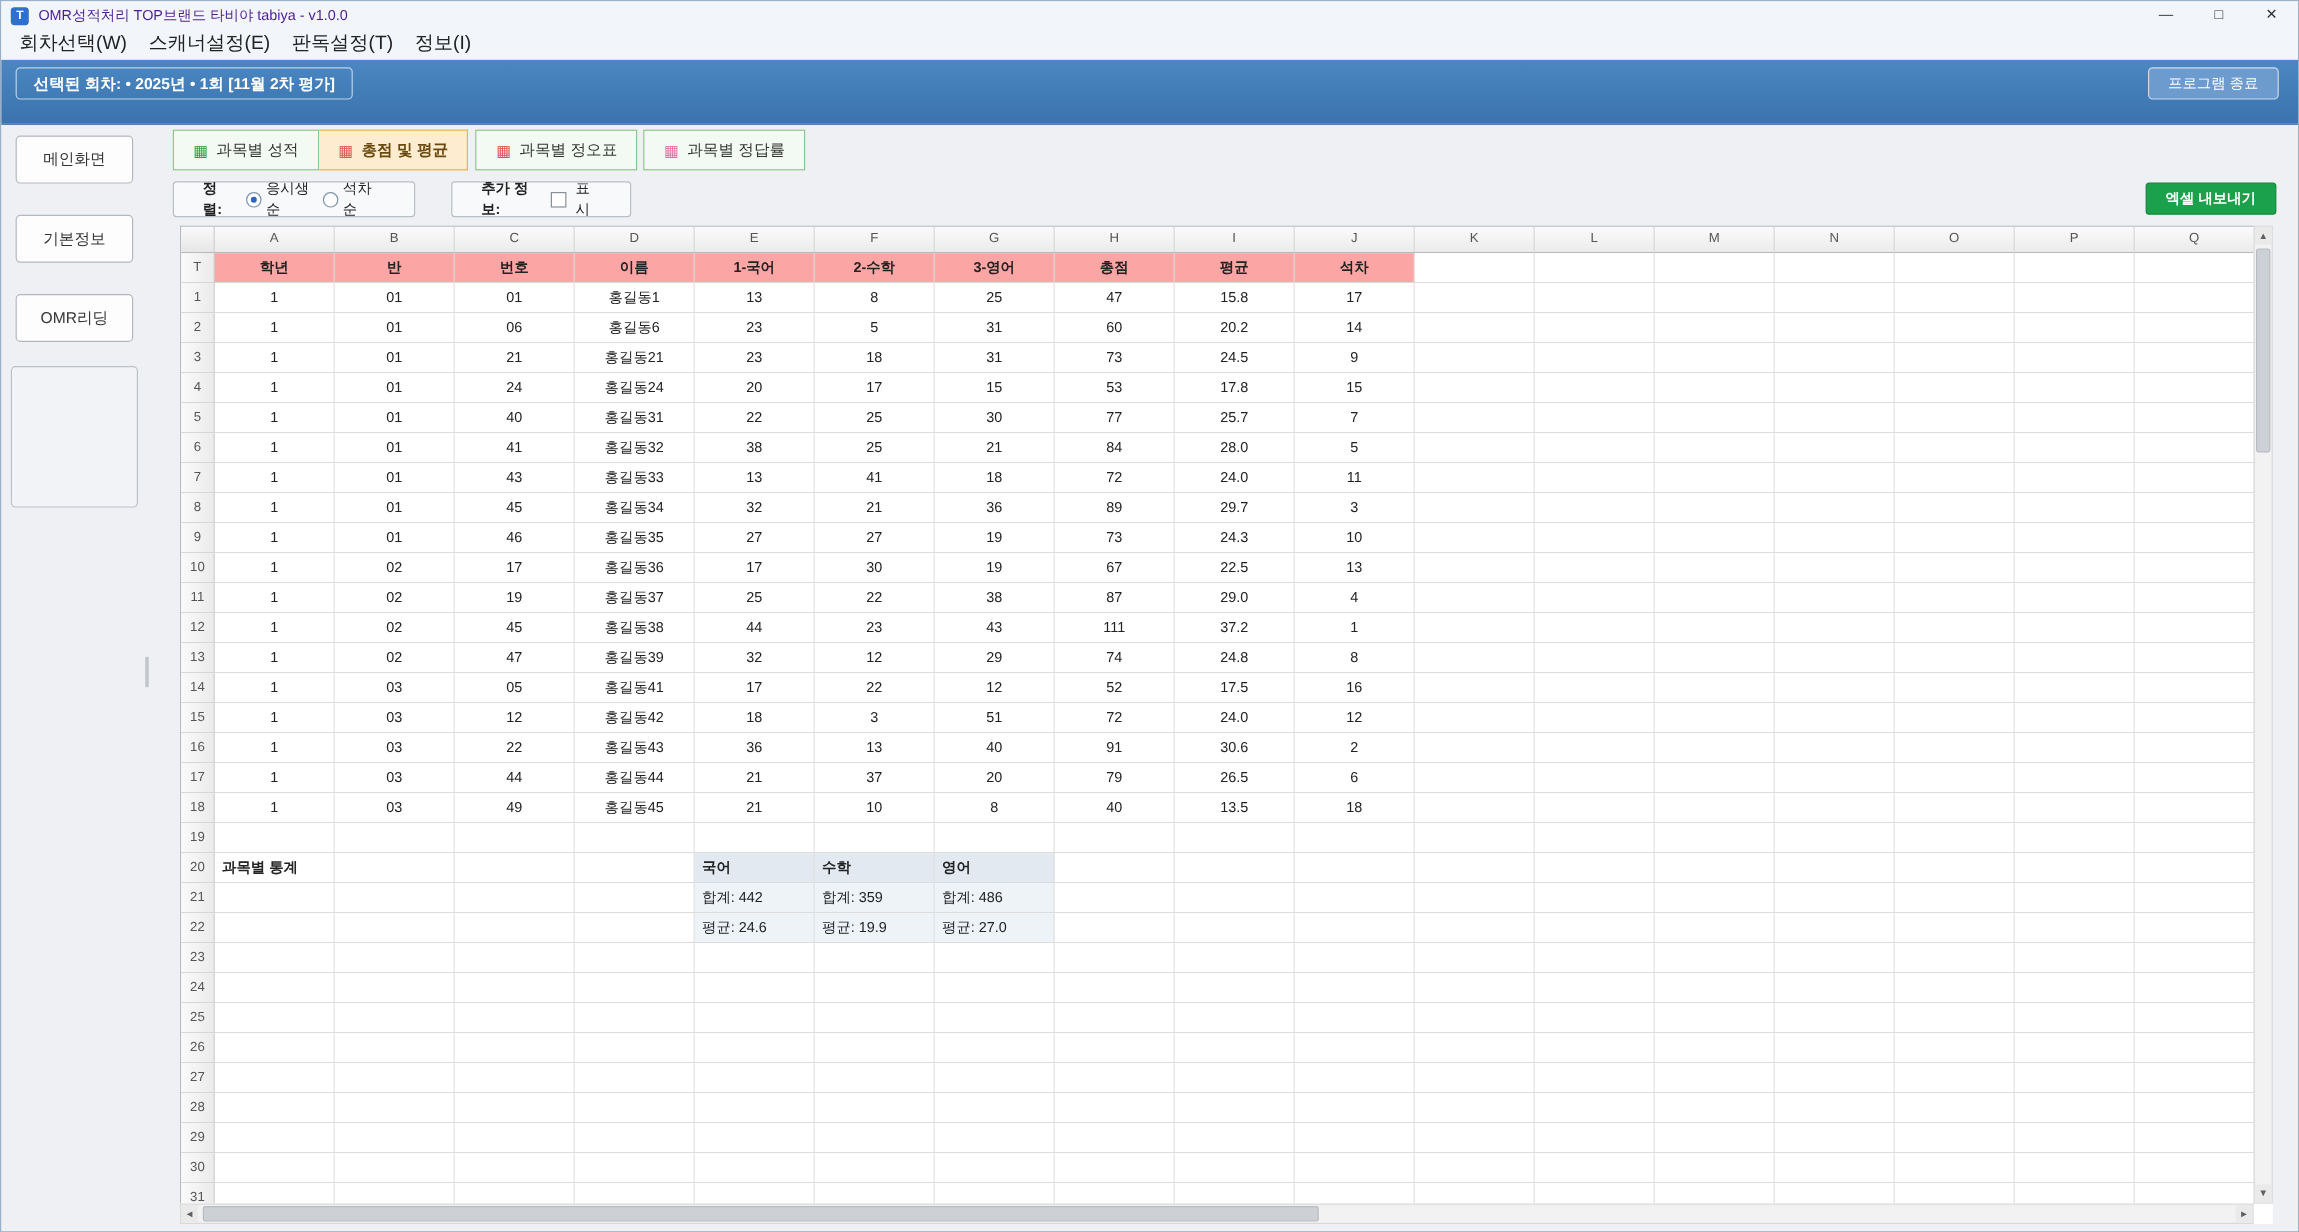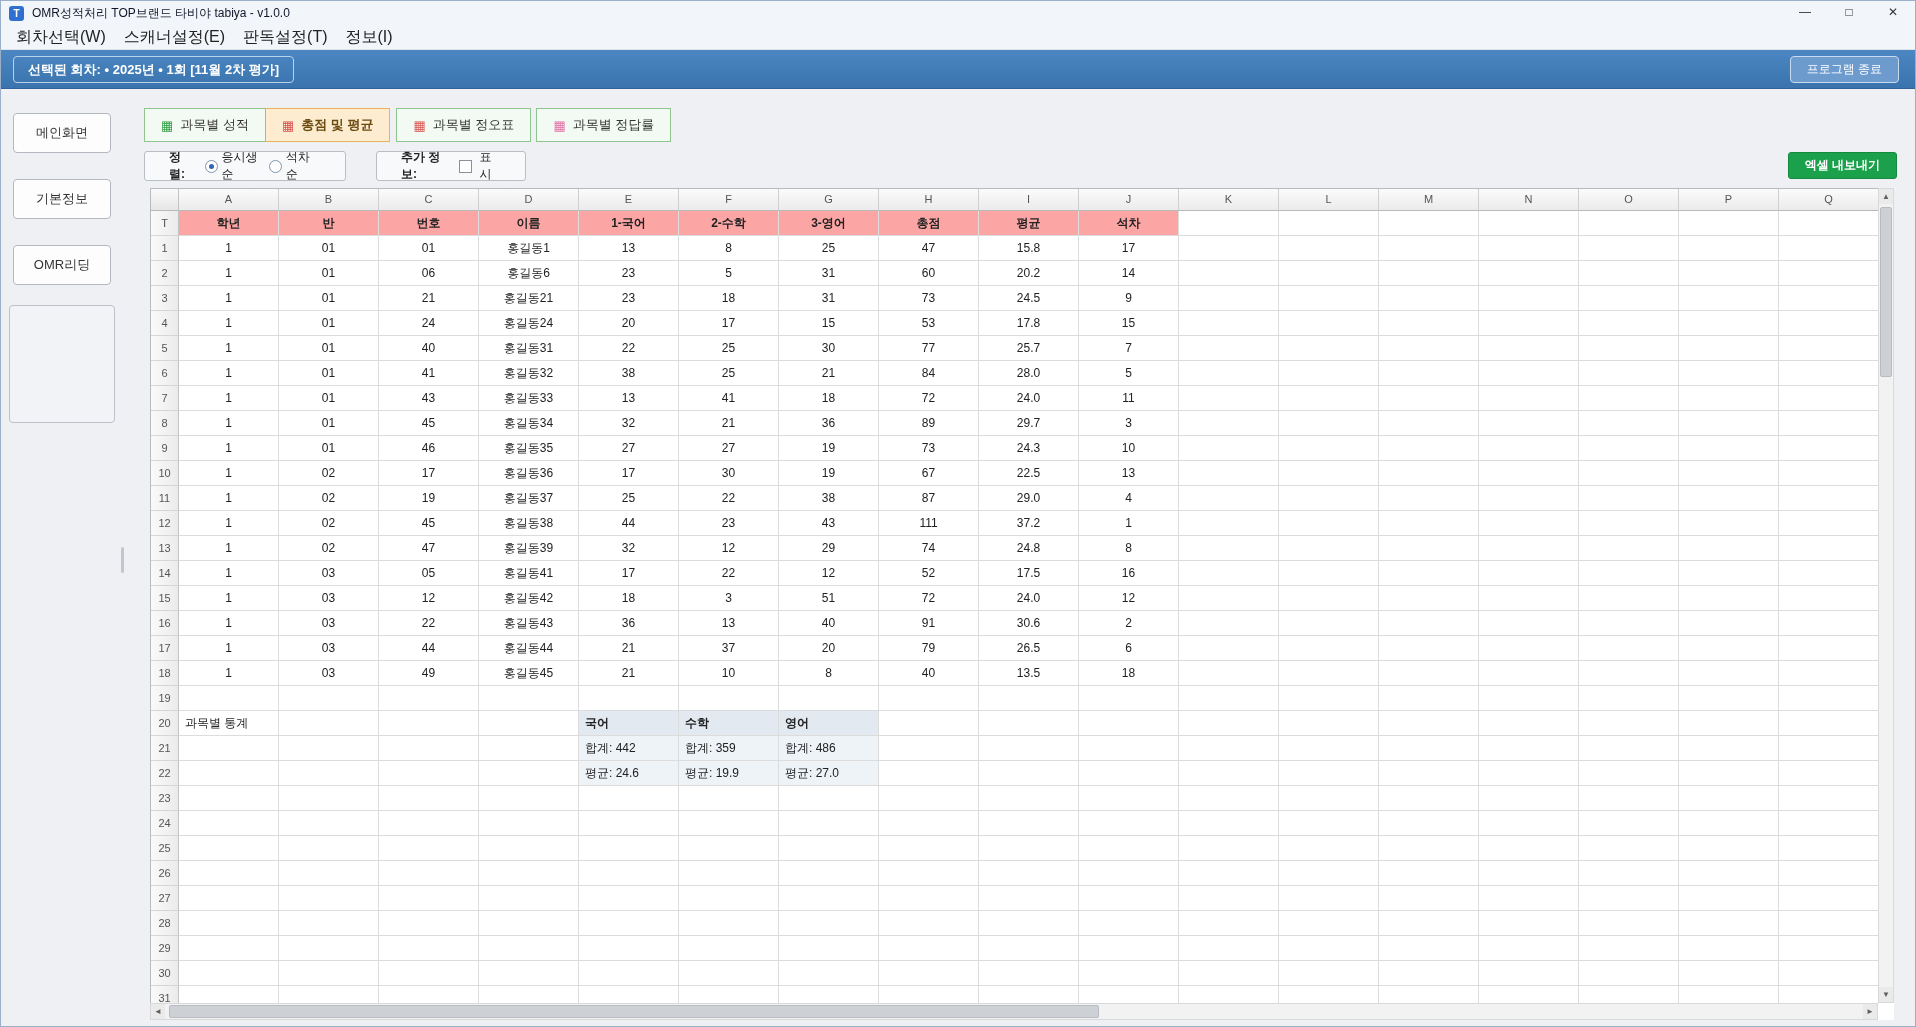--- a/index.html
+++ b/index.html
@@ -3,30 +3,30 @@
 <meta charset="utf-8">
 <style>
   *{box-sizing:border-box;margin:0;padding:0}
   html,body{background:#d7dae0}
   body{font-family:"Liberation Sans","DejaVu Sans",sans-serif}
   #app{position:relative;width:1916px;height:1027px;background:#eef0f4;overflow:hidden;border:1px solid #9ab0c8}
 
   
   .titlebar{position:absolute;left:0;top:0;width:100%;height:24px;background:#f2f5fa;display:flex;align-items:center}
   .appicon{width:15px;height:15px;background:#2f6fd0;color:#fff;font-size:10px;font-weight:bold;text-align:center;line-height:15px;border-radius:3px;margin-left:8px}
-  .apptitle{font-size:12px;color:#0f172a;margin-left:8px}
+  .apptitle{font-size:12px;color:#4c1d95;margin-left:8px}
   .wincontrols{margin-left:auto;display:flex;height:100%}
   .winbtn{width:44px;height:24px;text-align:center;line-height:23px;font-size:12px;color:#333}
 
   
   .menubar{position:absolute;left:0;top:24px;width:100%;height:25px;background:#f2f5fa;border-bottom:1px solid #dfe3ea;display:flex;align-items:center;padding-left:6px}
   .menu-item{font-size:16px;color:#222;padding:0 9px;line-height:24px}
 
   
-  .bluebar{position:absolute;left:0;top:49px;width:100%;height:39px;background:linear-gradient(#4c87c3,#3a73ad);border-bottom:1px solid #2f639a}
+  .bluebar{position:absolute;left:0;top:49px;width:100%;height:54px;background:linear-gradient(#4c87c3,#3a73ad);border-bottom:1px solid #2f639a}
   .roundbox{position:absolute;left:12px;top:6px;height:27px;line-height:25px;padding:0 14px;border:1px solid #bad1ea;border-radius:4px;color:#fff;font-size:13px;font-weight:bold}
   .exitbtn{position:absolute;right:16px;top:6px;height:27px;line-height:25px;padding:0 16px;background:#6d9bce;border:1px solid #c7daee;border-radius:4px;color:#fff;font-size:12px;cursor:default}
 
   
   .side-btn{position:absolute;left:12px;width:98px;height:40px;background:#fdfdfd;border:1px solid #b3b8c0;border-radius:4px;font-size:13px;color:#333;text-align:center;line-height:38px}
   .side-btn.active{background:#4e80c4;border-color:#3a6cb2;color:#fff}
   .side-group{position:absolute;left:8px;top:304px;width:106px;height:118px;border:1px solid #bcc1c8;border-radius:4px;background:#f1f3f7}
   .side-btn.grouped{left:14px;width:94px}
   .splitter{position:absolute;left:120px;top:546px;width:3px;height:26px;background:#c3c7cd;border-radius:2px}
 
@@ -53,21 +53,21 @@
   
   .gridwrap{position:absolute;left:149px;top:187px;width:1744px;height:832px;background:#fff}
   .gcells{position:absolute;left:0;top:0;width:1728px;height:815px;overflow:hidden;background:#fff;border-left:1px solid #b6bbc0;border-top:1px solid #b6bbc0}
   .gletterrow{display:flex;height:22px}
   .gcorner{width:28px;height:22px;background:linear-gradient(#fafafa,#e6e6e6);border-right:1px solid #c3c3c3;border-bottom:1px solid #b9b9b9;flex:0 0 28px}
   .gletter{width:100px;height:22px;background:linear-gradient(#fbfbfb,#ebebeb);border-right:1px solid #cfcfcf;border-bottom:1px solid #b9b9b9;font-size:11px;color:#555;text-align:center;line-height:21px;flex:0 0 100px}
   .grow{display:flex;height:25px}
   .grhead{width:28px;height:25px;background:linear-gradient(90deg,#fafafa,#ebebeb);border-right:1px solid #c3c3c3;border-bottom:1px solid #d6d6d6;font-size:11px;color:#555;text-align:center;line-height:24px;flex:0 0 28px}
   .gc{width:100px;height:25px;border-right:1px solid #dcdcdc;border-bottom:1px solid #dcdcdc;font-size:12px;color:#222;text-align:center;line-height:24px;flex:0 0 100px;background:#fff;overflow:hidden;white-space:nowrap}
   .fieldhead{background:#fca5a5;font-weight:bold}
-  .stat-title{font-weight:normal;text-align:left;padding-left:6px}
+  .stat-title{font-weight:bold;text-align:left;padding-left:6px}
   .stat-head{background:#e2e9f0;font-weight:bold;text-align:left;padding-left:6px}
   .stat-val{background:#eef3f8;text-align:left;padding-left:6px}
 
   
   .vscroll{position:absolute;right:0;top:0;width:16px;height:815px;background:#f2f2f2;border:1px solid #d9d9d9}
   .sbtn{width:14px;height:15px;font-size:8px;color:#606060;text-align:center;line-height:15px;background:#eaeaea}
   .sbtn.vdown{position:absolute;left:0;bottom:0}
   .vthumb{position:absolute;top:18px;left:1px;width:12px;height:170px;background:#cdd1d6;border:1px solid #b8bcc2;border-radius:2px}
   .hscroll{position:absolute;left:0;bottom:0;width:1728px;height:17px;background:#f2f2f2;border:1px solid #d9d9d9;}
   .sbtn.hleft{position:absolute;left:0;top:0;height:15px}

